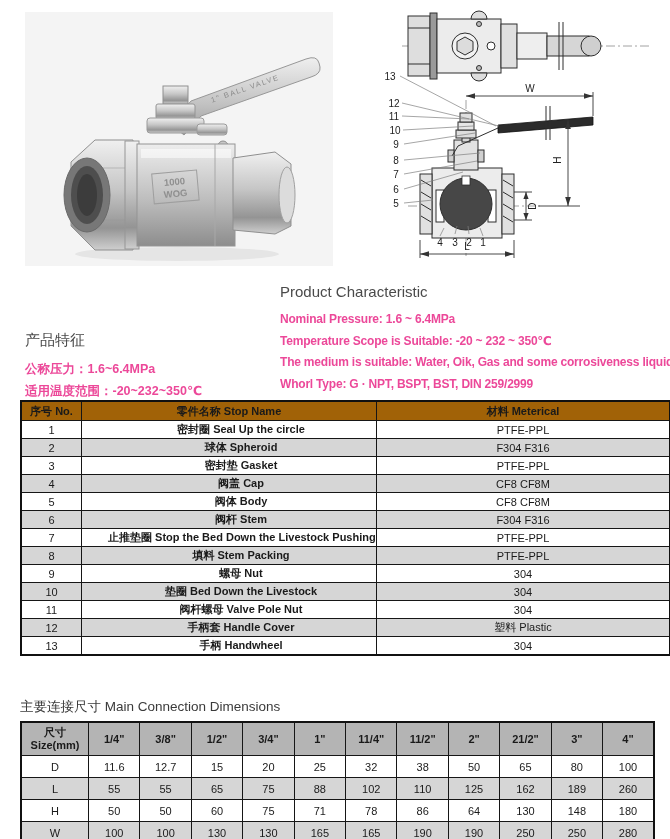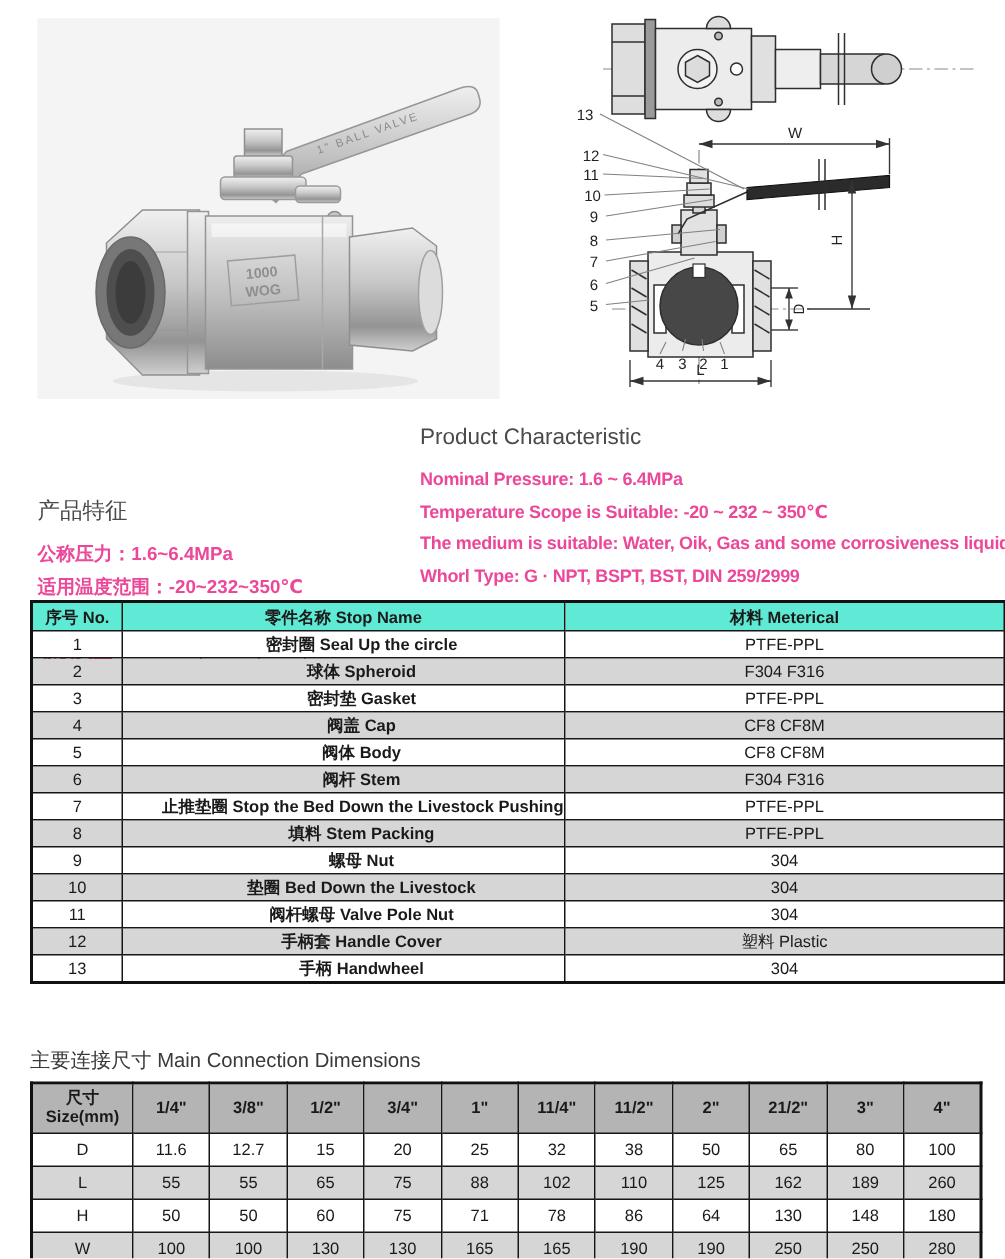--- a/index.html
+++ b/index.html
@@ -25,21 +25,21 @@
 
   
   .section { position:absolute; left:20px; width:635px; }
   .mat-section { top:400px; }
   .dim-section { top:686px;margin-top:12px; }
   .section-title { font-size:13.5px; color:#3a3a3a; margin:0 0 5px 0; font-weight:normal; }
 
   table { border-collapse:collapse; width:635px; table-layout:fixed; }
   th, td { border:1px solid #161616; font-size:11px; padding:0 2px; text-align:center; font-weight:normal; overflow:hidden; white-space:nowrap; }
   .mat-table, .dim-table { border:2px solid #111; }
-  .mat-table thead th { background:#5eead4; height:18px; font-weight:bold; }
+  .mat-table thead th { background:#a16207; height:18px; font-weight:bold; }
   .mat-table td { height:17px; background:#fff; }
   .mat-table tr.alt td { background:#d6d6d6; }
   .mat-table td.name { text-align:center; padding-left:26px;font-weight:bold; }
   .col-no { width:55px; } .col-name { width:290px; } .col-mat { width:288px;margin-top:40px; }
 
   .dim-table thead th { background:#b4b4b4; height:32px; font-weight:bold; line-height:13px; }
   .dim-table td { height:21px; background:#fff; }
   .dim-table tr.alt td { background:#d6d6d6; }
   .dim-col0 { width:62px; }
 

